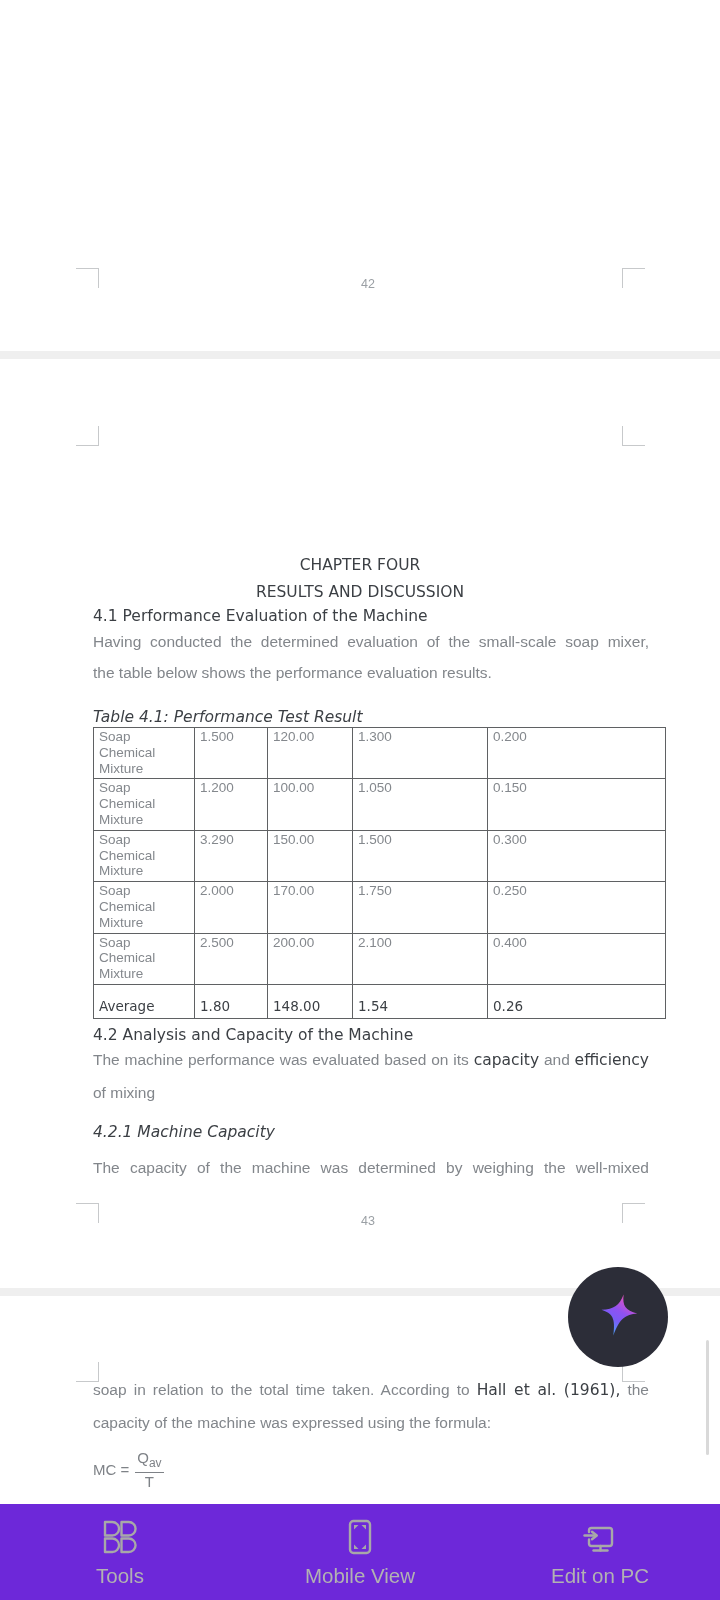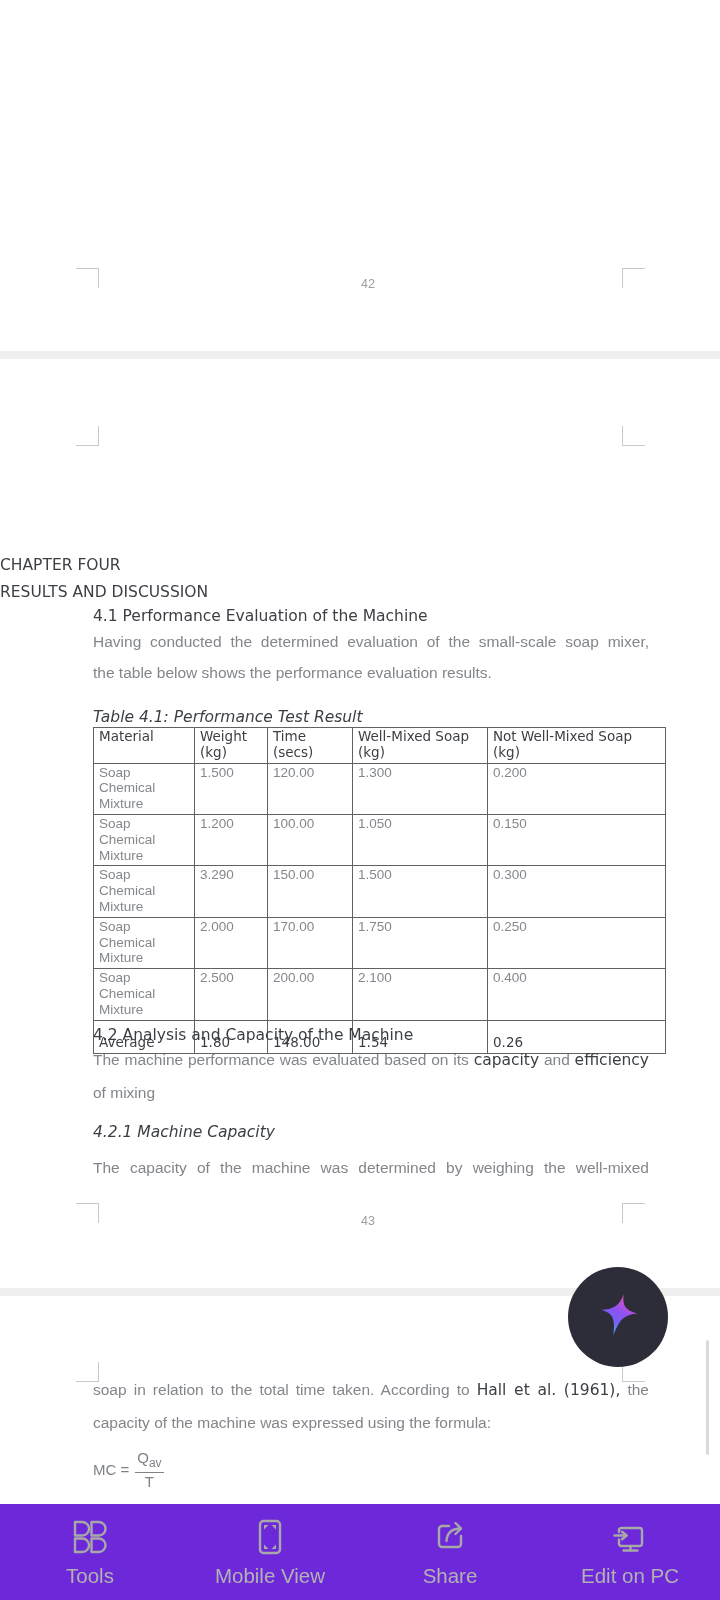--- a/index.html
+++ b/index.html
@@ -10,21 +10,21 @@
   .mark{position:absolute;width:22px;height:19px;}
   .m-tr{border-top:1.5px solid #c7c9cb;border-right:1.5px solid #c7c9cb;}
   .m-tl{border-top:1.5px solid #c7c9cb;border-left:1.5px solid #c7c9cb;}
   .m-rb{border-bottom:1.5px solid #c7c9cb;border-right:1.5px solid #c7c9cb;}
   .m-lb{border-bottom:1.5px solid #c7c9cb;border-left:1.5px solid #c7c9cb;}
   .pagenum{position:absolute;left:8px;width:720px;text-align:center;font-size:12.5px;color:#9ba0a5;}
   .line{position:absolute;left:93px;width:556px;font-size:15.5px;color:#82868b;white-space:nowrap;}
   .just{white-space:normal;text-align:justify;text-align-last:justify;}
   .heading{font-family:"DejaVu Sans",sans-serif;color:#3b3f44;}
   .ital{font-style:italic;}
-  .ctr{left:0;width:720px;text-align:left;white-space:nowrap;}
+  .ctr{left:0;width:720px;text-align:center;white-space:nowrap;}
   .b{font-family:"DejaVu Sans",sans-serif;color:#3b3f44;}
   
   table.doc{position:absolute;left:93px;top:727px;border-collapse:collapse;table-layout:fixed;}
   table.doc td{border:1px solid #5f6163;vertical-align:top;padding:1px 5px 2px 5px;
                font-size:13.5px;line-height:15.8px;overflow:hidden;}
   td.hd{font-family:"DejaVu Sans",sans-serif;color:#3b3f44;}
   td.gy{color:#84888d;}
   tr.avg td{font-family:"DejaVu Sans",sans-serif;color:#3b3f44;padding-top:14px;padding-bottom:3px;}
   
   .formula{position:absolute;left:93px;top:1450px;font-size:15px;color:#7e8287;display:flex;align-items:center;}
@@ -69,40 +69,20 @@
 
     <table class="doc">
       <colgroup>
         <col style="width:101px">
           <col style="width:73px">
           <col style="width:85px">
         <col style="width:135px">
           <col style="width:178px">
       </colgroup>
       <tbody>
-          <tr style="height:34px">
-        <td class="hd">
-              <div>Material</div>
-            </td>
-        <td class="hd">
-              <div>Weight</div>
-              <div>(kg)</div>
-            </td>
-        <td class="hd">
-              <div>Time</div>
-              <div>(secs)</div>
-            </td>
-        <td class="hd">
-              <div>Well-Mixed Soap</div>
-              <div>(kg)</div>
-            </td>
-        <td class="hd">
-              <div>Not Well-Mixed Soap (kg)</div>
-            </td>
-      </tr>
       <tr style="height:49px">
         <td class="gy">Soap Chemical Mixture</td>
         <td class="gy">1.500</td>
         <td class="gy">120.00</td>
         <td class="gy">1.300</td>
         <td class="gy">0.200</td>
       </tr>
       <tr style="height:49px">
         <td class="gy">Soap Chemical Mixture</td>
         <td class="gy">1.200</td>
@@ -204,28 +184,20 @@
       <svg width="40" height="40" viewBox="0 0 40 40">
         <rect x="10" y="4" width="20" height="32" rx="3.5" fill="none" stroke="#a8a8a8" stroke-width="2.4"></rect>
         <path d="M14,12.5 v-4.5 h4.5 z" fill="#a8a8a8"></path>
         <path d="M26,12.5 v-4.5 h-4.5 z" fill="#a8a8a8"></path>
         <path d="M14,27.5 v4.5 h4.5 z" fill="#a8a8a8"></path>
         <path d="M26,27.5 v4.5 h-4.5 z" fill="#a8a8a8"></path>
       </svg>
       <span class="nav-label">Mobile View</span>
     </div>
 
-    <div class="nav-item">
-      <svg width="40" height="40" viewBox="0 0 40 40" fill="none" stroke="#a8a8a8" stroke-width="2.4" stroke-linecap="round" stroke-linejoin="round">
-        <path d="M19,9 h-7 a3,3 0 0 0 -3,3 v15 a3,3 0 0 0 3,3 h16 a3,3 0 0 0 3,-3 v-8"></path>
-        <path d="M16.5,24 c0.5,-8 5.5,-12.3 14,-12.5"></path>
-        <path d="M25.5,6 L31,11.5 L25.5,17"></path>
-      </svg>
-      <span class="nav-label">Share</span>
-    </div>
 
     <div class="nav-item">
       <svg width="40" height="40" viewBox="0 0 40 40" fill="none" stroke="#a8a8a8" stroke-width="2.4" stroke-linecap="round" stroke-linejoin="round">
         <path d="M9,22.5 v4 a2.5,2.5 0 0 0 2.5,2.5 h18 a2.5,2.5 0 0 0 2.5,-2.5 v-13 a2.5,2.5 0 0 0 -2.5,-2.5 h-18 a2.5,2.5 0 0 0 -2.5,2.5 v1.5"></path>
         <path d="M4.5,18.5 h11"></path>
         <path d="M12,14.8 l4.8,3.7 -4.8,3.7"></path>
         <path d="M20.5,29 v4.5"></path>
         <path d="M13.5,33.5 h14"></path>
       </svg>
       <span class="nav-label">Edit on PC</span>

